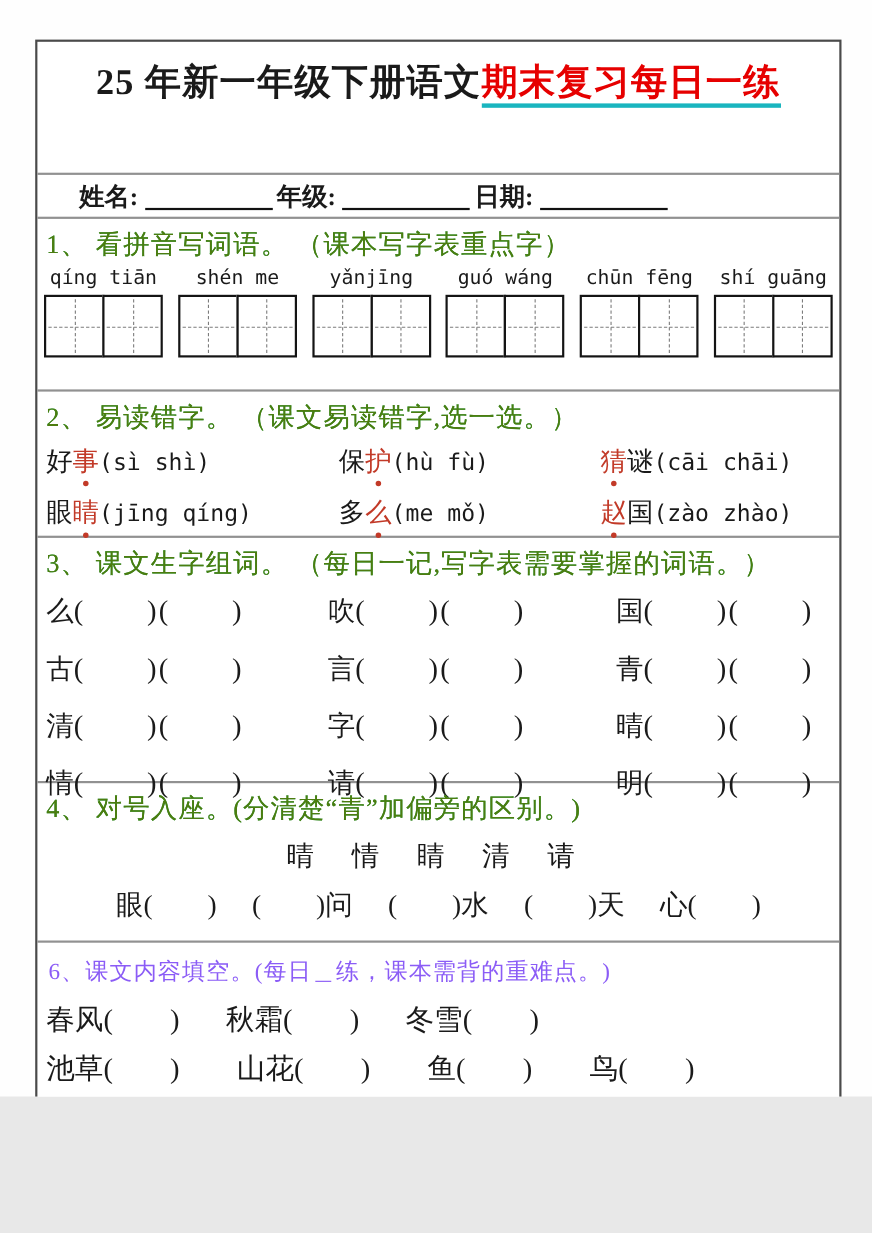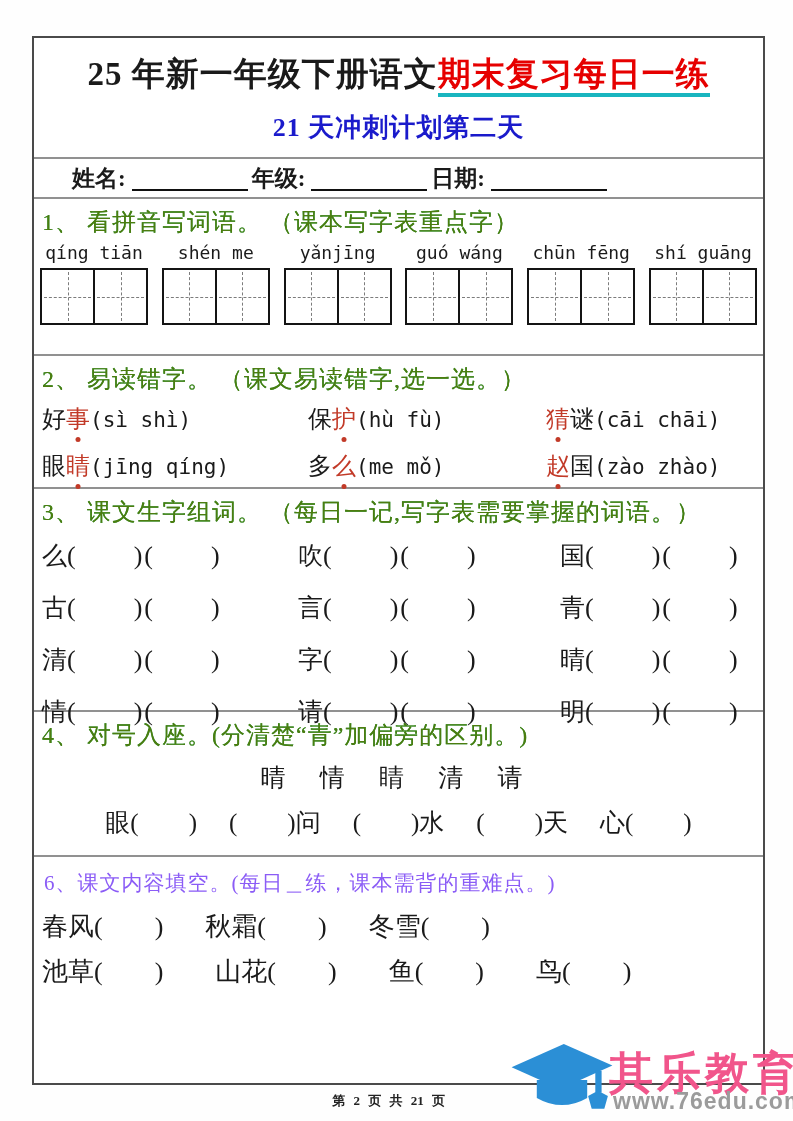--- a/index.html
+++ b/index.html
@@ -1,17 +1,17 @@
 <!DOCTYPE html>
 <html><head>
 <meta charset="utf-8">
 <style>
   html,body { margin:0; padding:0; background:#e8e8e8; }
   .page {
-    position:relative; width:793px; height:1121px; background:#fefefe;
+    position:relative; width:793px; height:997px; background:#fefefe;
     font-family:"Liberation Serif","DejaVu Serif",serif; color:#1a1a1a;
     overflow:hidden; margin:0 auto;
   }
   .sheet {
     position:absolute; left:32px; top:36px; width:733px; height:1049px;
     border:2px solid #4a4a4a; box-sizing:border-box;
     display:flex; flex-direction:column; background:#fff;
   }
   .row { box-sizing:border-box; border-bottom:2px solid #919191; }
   .row:last-child { border-bottom:none; }
@@ -85,21 +85,20 @@
 </head>
 <body>
 
 <div class="page">
   <div class="sheet">
 
     <div class="row title-block">
       <div class="main-title">
         <span>25 年新一年级下册语文</span><span class="red-part">期末复习每日一练</span>
       </div>
-      <div class="sub-title">21 天冲刺计划第二天</div>
     </div>
 
     <div class="row info-row">
       <span>姓名:</span>
       <span class="blank-line"></span>
       <span>年级:</span>
       <span class="blank-line"></span>
       <span>日期:</span>
       <span class="blank-line"></span>
     </div>

